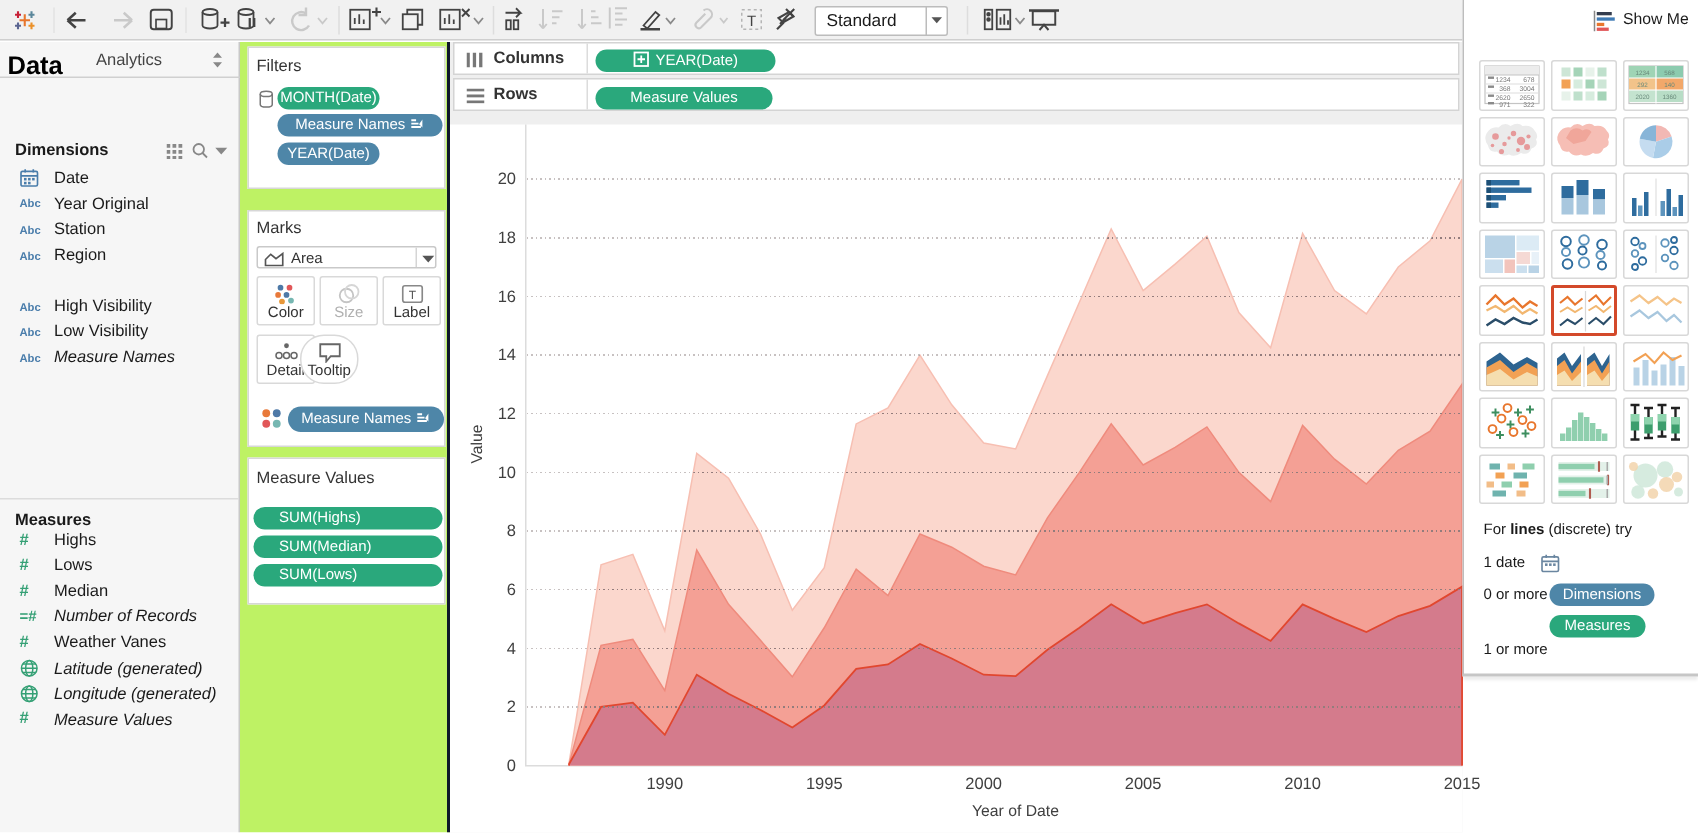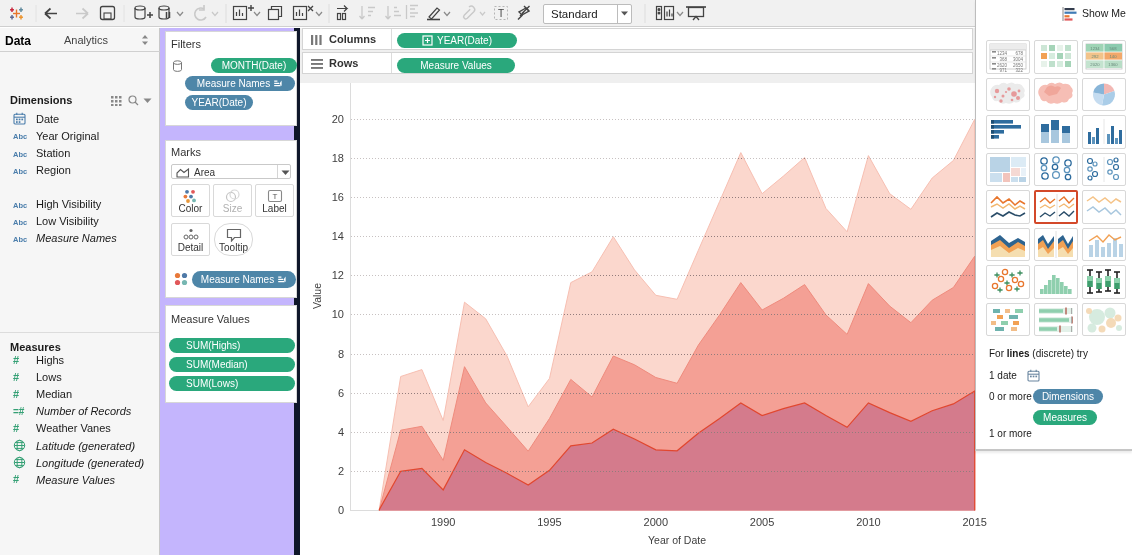--- a/index.html
+++ b/index.html
@@ -1,18 +1,18 @@
 <!DOCTYPE html>
 <html><head><meta charset="utf-8"><style>
 *{margin:0;padding:0;box-sizing:border-box;}
 html,body{width:1132px;height:555px;font-family:"Liberation Sans",sans-serif;background:#fff;overflow:hidden;}
 #app{position:relative;width:1132px;height:555px;}
 #toolbar{position:absolute;left:0;top:0;width:975px;height:27px;background:#f1f1f1;border-bottom:1px solid #cfcfcf;}
 #sidebar{position:absolute;left:0;top:28px;width:160px;height:527px;background:#f6f6f6;border-right:1px solid #c8c8c8;}
-#cards{position:absolute;left:160px;top:28px;width:140px;height:527px;background:#c4b5fd;border-right:6px solid #0f172a;}
+#cards{position:absolute;left:160px;top:28px;width:140px;height:527px;background:#bef264;border-right:2px solid #0f172a;}
 #sheet{position:absolute;left:300px;top:28px;width:675px;height:527px;background:#efefef;}
 #showme{position:absolute;left:975px;top:0;width:157px;height:451px;background:#fff;border-left:1px solid #bdbdbd;border-bottom:2px solid #c6c6c6;box-shadow:0 2px 2px rgba(0,0,0,0.08);}
 .abs{position:absolute;}
 .shelf{position:absolute;background:#fff;border:1px solid #d4d4d4;left:2px;width:671px;height:22px;}
 .shelflabel{position:absolute;left:8px;top:4px;font-size:11px;color:#333;font-weight:bold;}
 .shelfdiv{position:absolute;left:88px;top:0;width:1px;height:100%;background:#dcdcdc;}
 .pill{position:absolute;height:15px;border-radius:7.5px;color:#fff;font-size:10px;line-height:15px;text-align:center;white-space:nowrap;}
 .pill.green{background:#2aa87c;}
 .pill.blue{background:#4e86a8;}
 .card{position:absolute;left:5px;width:132px;background:#fff;border:1px solid #d7d7d7;}
@@ -128,21 +128,21 @@
         </g>
 <path d="M677 12 l3 3.5 3 -3.5" stroke="#8a8a8a" stroke-width="1.2" fill="none"></path>
 <g stroke="#434343" fill="none" stroke-width="1.3">
           <rect x="688.5" y="7.5" width="15" height="9"></rect>
           <line x1="686" y1="7" x2="706" y2="7" stroke-width="1.6"></line>
           <path d="M693 20 l3 -3.5 3 3.5"></path>
         </g>
 </svg></div>
 <div id="sidebar">
 <div class="abs" style="left:0;top:0;width:160px;height:24px;border-bottom:1px solid #d0d0d0;">
-        <span class="abs" style="left:5px;top:6px;font-size:12px;font-weight:bold;color:#000;">Data</span>
+        <span class="abs" style="left:5px;top:6px;font-size:17px;font-weight:bold;color:#000;">Data</span>
         <span class="abs" style="left:64px;top:5.5px;font-size:11px;color:#444;">Analytics</span>
         <svg class="abs" style="left:140px;top:6px;" width="10" height="12">
           <path d="M5 1 l3 3.5 h-6 z M5 11 l-3 -3.5 h6 z" fill="#888"></path>
         </svg>
       </div>
 <span class="hdr" style="left:10px;top:66px;">Dimensions</span>
       <svg class="abs" style="left:111px;top:68px;" width="12" height="10">
         <g fill="#888">
           <rect x="0" y="0" width="2.5" height="2.5"></rect>
           <rect x="4" y="0" width="2.5" height="2.5"></rect>
@@ -257,21 +257,21 @@
 </div>
 <div id="cards">
 <div class="card" style="top:3px;height:95px;">
         <span class="cardtitle" style="top:6px;">Filters</span>
         <svg class="abs" style="left:6px;top:28px;" width="11" height="13" viewBox="0 0 11 13">
           <g stroke="#777" fill="none" stroke-width="1">
             <ellipse cx="5.5" cy="2.6" rx="4" ry="1.8"></ellipse>
             <path d="M1.5 2.6 V9.6 a4 1.8 0 0 0 8 0 V2.6"></path>
           </g>
         </svg>
-        <div class="pill green" style="left:19px;top:25.5px;width:86px;margin-left:26px;">MONTH(Date)</div>
+        <div class="pill green" style="left:19px;top:25.5px;width:68px;">MONTH(Date)</div>
         <div class="pill blue" style="left:19px;top:44px;width:110px;">Measure Names<svg width="10" height="9" viewBox="0 0 10 9" style="vertical-align:-1px;margin-left:3px">
             <path d="M1 1 L9 1 L6 4.5 L6 8 L4 8 L4 4.5 Z" fill="#fff" opacity="0.0"></path>
             <path d="M1.2 2.2 l3.2 0 M1.2 4.4 l4.8 0 M1.2 6.6 l6.4 0" stroke="#fff" stroke-width="1.3"></path>
             <path d="M8.6 1.6 l0 5.4 l-2.2 -2.2 z" fill="#fff"></path>
           </svg></div>
         <div class="pill blue" style="left:19px;top:62.5px;width:68px;">YEAR(Date)</div>
       </div>
 <div class="card" style="top:112px;height:158px;">
         <span class="cardtitle" style="top:5px;">Marks</span>
         <div class="abs" style="left:5px;top:23px;width:120px;height:15px;background:#fff;border:1px solid #c9c9c9;border-radius:2px;">
@@ -313,21 +313,21 @@
         </div>
         <div class="mbtn" style="left:5px;top:82px;text-decoration:underline;">
           <div style="margin-top:4px;"><svg width="18" height="14" viewBox="0 0 18 14">
               <circle cx="9" cy="2.5" r="1.6" fill="#666"></circle>
               <circle cx="4" cy="9" r="2" fill="none" stroke="#666" stroke-width="1"></circle>
               <circle cx="9" cy="9" r="2" fill="none" stroke="#666" stroke-width="1"></circle>
               <circle cx="14" cy="9" r="2" fill="none" stroke="#666" stroke-width="1"></circle>
             </svg></div>
           <div class="lbl">Detail</div>
         </div>
-        <div class="mbtn" style="left:48px;top:82px;border-radius:16px;">
+        <div class="mbtn" style="left:34px;top:82px;border-radius:16px;">
           <div style="margin-top:4px;"><svg width="16" height="14" viewBox="0 0 16 14">
               <path d="M1.5 1.5 h13 v8 h-6 l-3 3.5 v-3.5 h-4 z" fill="none" stroke="#666" stroke-width="1.2"></path>
             </svg></div>
           <div class="lbl">Tooltip</div>
         </div>
         <svg class="abs" style="left:8px;top:131px;" width="15" height="15" viewBox="0 0 15 15">
           <circle cx="3.5" cy="3.5" r="2.6" fill="#e8793a"></circle>
           <circle cx="10.5" cy="3.5" r="2.6" fill="#4e79a7"></circle>
           <circle cx="3.5" cy="10.5" r="2.6" fill="#e15759"></circle>
           <circle cx="10.5" cy="10.5" r="2.6" fill="#76b7b2"></circle>

